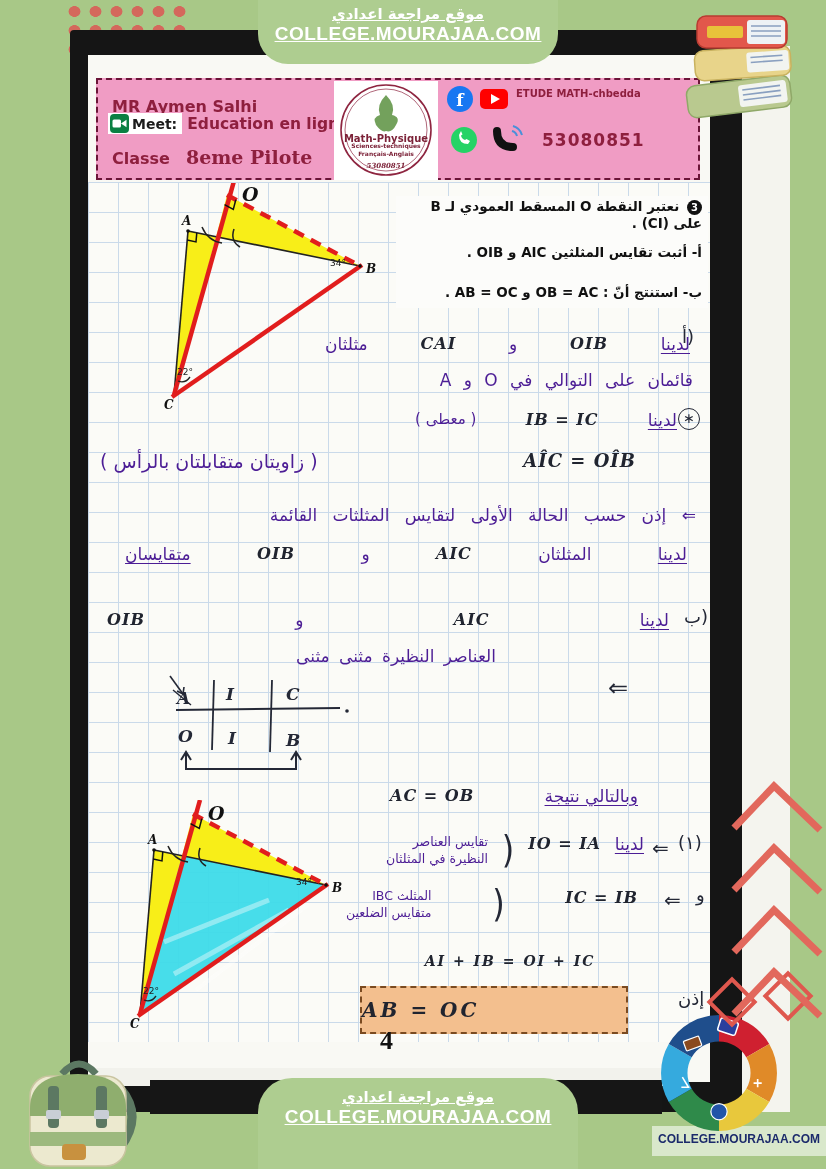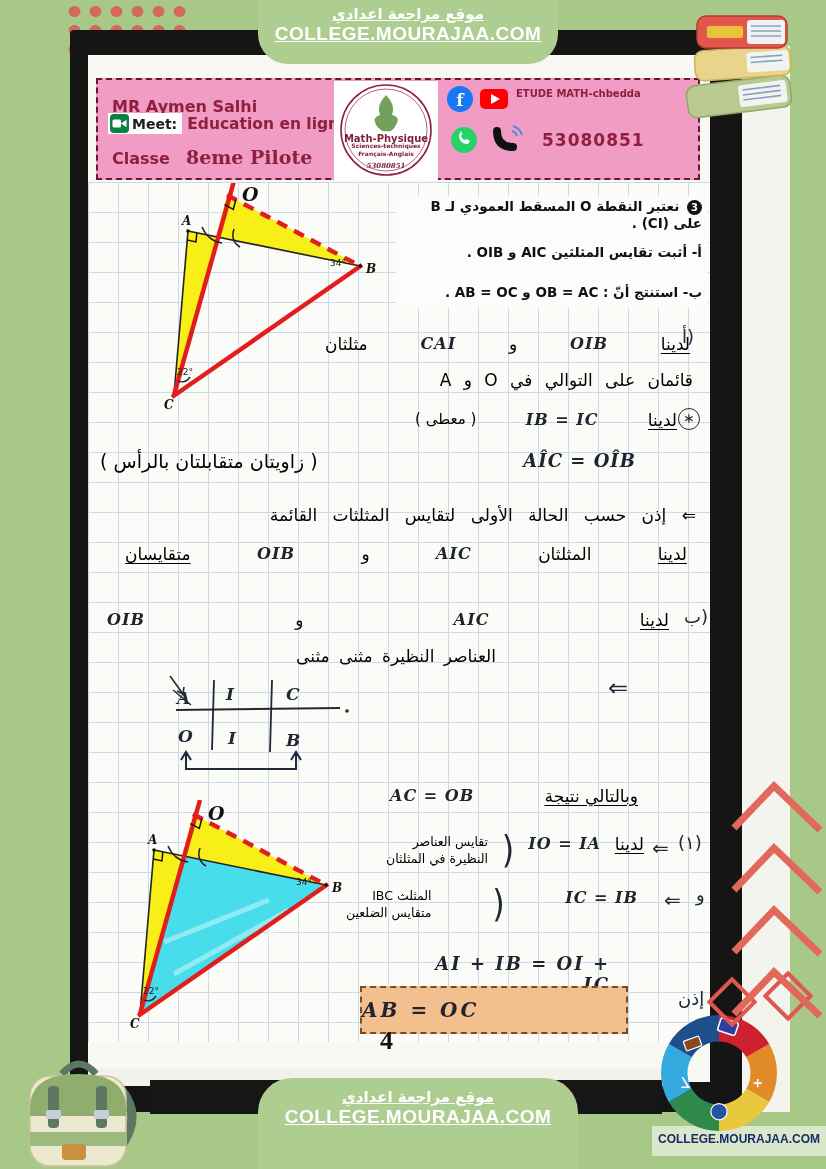--- a/index.html
+++ b/index.html
@@ -51,21 +51,21 @@
   #ph-num { left:444px; top:50px; font-size:17px; font-weight:bold; letter-spacing:1px; }
 
   
   #prob-bg { left:396px; top:196px; width:312px; height:112px; background:#fcfcfa; z-index:4; }
   .prob { position:absolute; right:6px; direction:rtl; font-size:13.5px; font-weight:bold; color:#101010;
           width:300px; text-align:right; font-family:"DejaVu Sans",sans-serif; }
   .bullet { display:inline-block; width:15px; height:15px; background:#111; color:#fff; border-radius:50%;
             font-size:10px; line-height:15px; text-align:center; font-weight:bold; margin-left:3px; }
 
   
-  .h { font-family:"DejaVu Sans",sans-serif; color:#000000; font-size:17px; }
+  .h { font-family:"DejaVu Sans",sans-serif; color:#4c1d95; font-size:17px; }
   .u { text-decoration:underline; text-underline-offset:3px; }
   .m { font-family:"DejaVu Serif",serif; font-style:italic; font-weight:bold; letter-spacing:1px;
        color:#20242f; direction:ltr; unicode-bidi:embed; }
   .sol { position:absolute; direction:rtl; display:flex; justify-content:space-between;
          align-items:flex-start; z-index:5; }
   .line1 { position:absolute; direction:rtl; text-align:right; z-index:5; }
   .marker { position:absolute; z-index:5; font-size:18px; color:#242836; }
   .starcircle { width:22px; height:22px; border:1.6px solid #242836; border-radius:50%;
                 text-align:center; line-height:19px; font-size:14px; }
   .bigparen { font-size:32px; font-weight:400; color:#242836; line-height:1; transform:scaleY(1.15); }
@@ -277,21 +277,21 @@
   <div class="marker h" style="left:664px;top:888px;font-size:20px">⇐</div>
   <div class="sol" style="left:346px;top:888px;width:292px">
     <span class="m">IC = IB</span>
     <span class="bigparen">(</span>
     <span class="notes h">
       <span>المثلث IBC</span>
       <span>متقايس الضلعين</span>
     </span>
   </div>
 
-  <div class="line1 m" style="left:410px;top:953px;width:200px;font-size:18px;letter-spacing:2px;direction:ltr;text-align:right">AI + IB = OI + IC</div>
+  <div class="line1 m" style="left:410px;top:953px;width:200px;font-size:14px;letter-spacing:2px;direction:ltr;text-align:center">AI + IB = OI + IC</div>
 
   <div class="marker h" style="left:678px;top:988px">إذن</div>
   <div class="abs" id="concl-box">
     <span class="m" style="font-size:20px;letter-spacing:3px">AB = OC</span>
   </div>
   <div class="abs" id="pagenum">4</div>
 
   <svg class="abs z5" style="left:104px;top:800px" width="252" height="240" viewBox="0 0 252 236">
     <polygon points="50,48 78,54 36,212" fill="#f8ee18"></polygon>
     <polygon points="89,12 78,54 222,83" fill="#f8ee18"></polygon>

